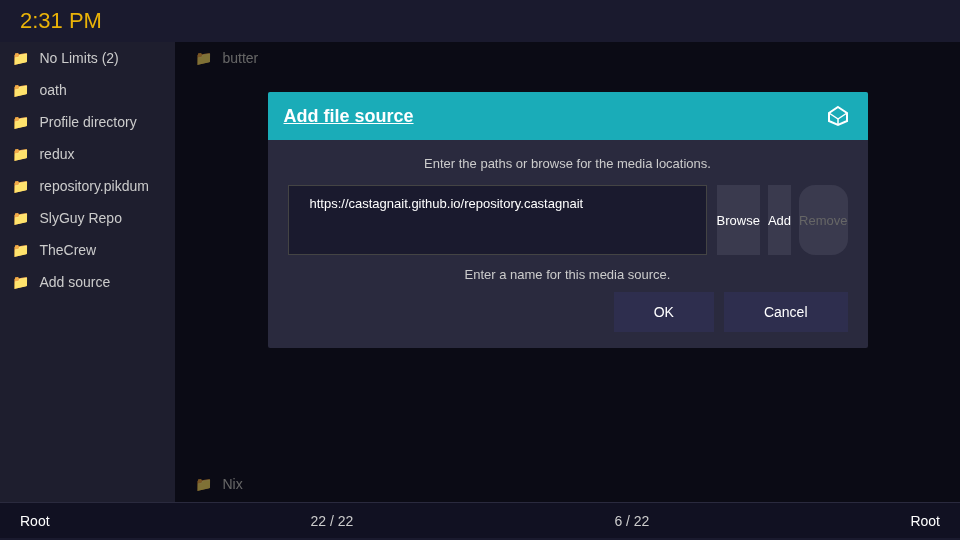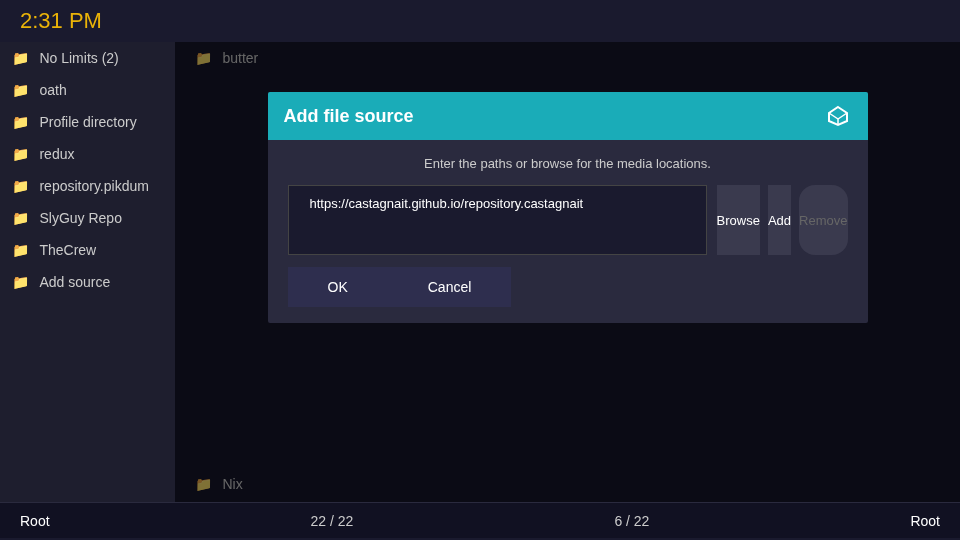--- a/index.html
+++ b/index.html
@@ -114,20 +114,21 @@
       width: 600px;
       border-radius: 2px;
       overflow: hidden;
     }
     .dialog-header {
       background-color: #1aacb8;
       display: flex;
       align-items: center;
       justify-content: space-between;
       padding: 10px 16px;
+      text-decoration: underline;
     }
     .dialog-title {
       font-size: 18px;
       font-weight: bold;
       color: #ffffff;
     }
     .dialog-kodi-icon {
       width: 28px;
       height: 28px;
       background-color: #1aacb8;
@@ -200,21 +201,22 @@
       background-color: #1a1a2e;
       border: 2px solid #e05a4e;
       padding: 10px 12px;
       font-size: 14px;
       color: #ffffff;
       outline: none;
     }
 
     .dialog-action-row {
       display: flex;
-      justify-content: flex-start;
+      gap: 10px;
+      justify-content: flex-end;
     }
     .dialog-action-btn {
       background-color: #2e2e4e;
       color: #ffffff;
       border: none;
       padding: 12px 40px;
       font-size: 14px;
       cursor: pointer;
     }
   </style>
@@ -290,20 +292,21 @@
             <div class="path-input-area">
               <span>https://castagnait.github.io/repository.castagnait</span>
             </div>
             <div class="dialog-buttons-col">
               <button class="dialog-btn">Browse</button>
               <button class="dialog-btn">Add</button>
               <button class="dialog-btn disabled">Remove</button>
             </div>
           </div>
 
+          <div class="dialog-name-instruction">Enter a name for this media source.</div>
 
 
           <div class="dialog-action-row">
             <button class="dialog-action-btn">OK</button>
             <button class="dialog-action-btn">Cancel</button>
           </div>
         </div>
       </div>
     </div>
 

